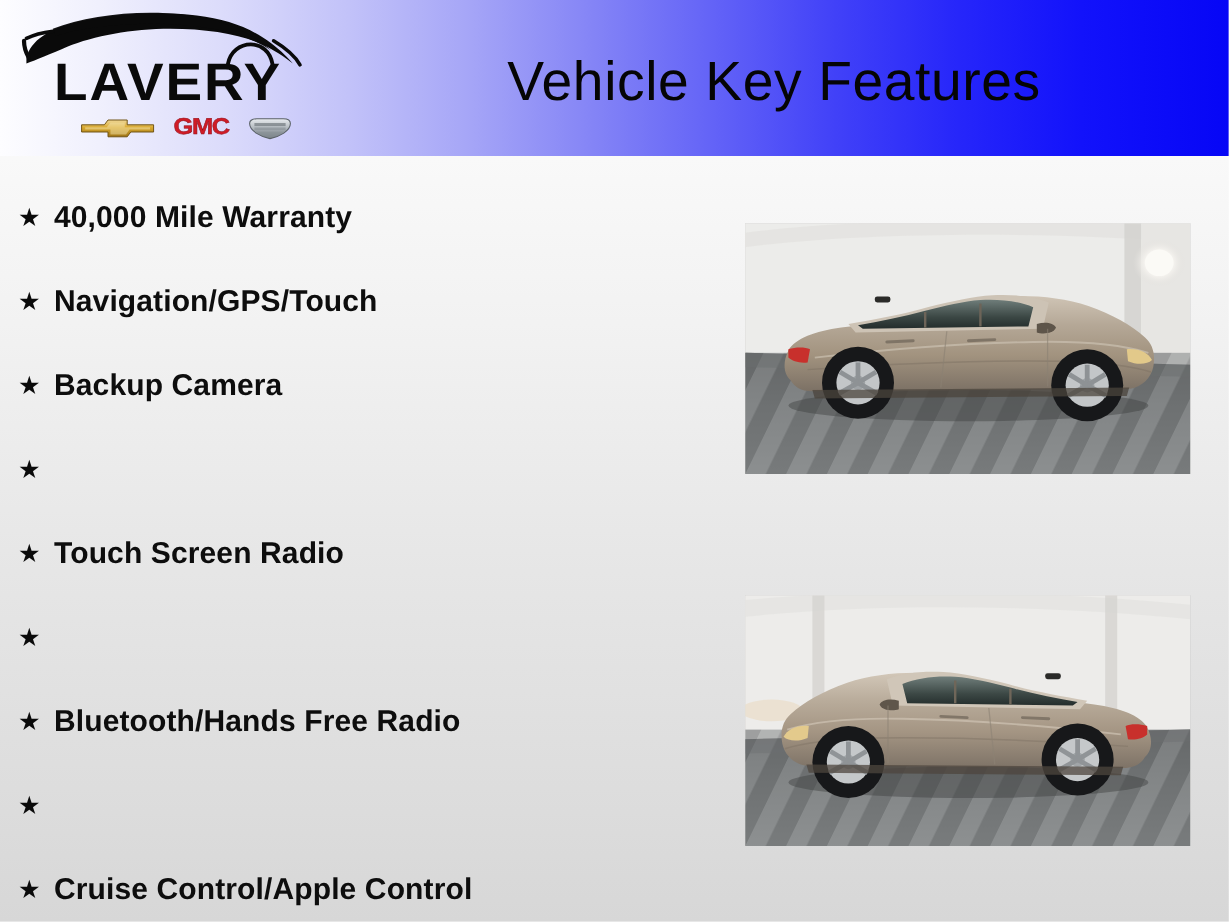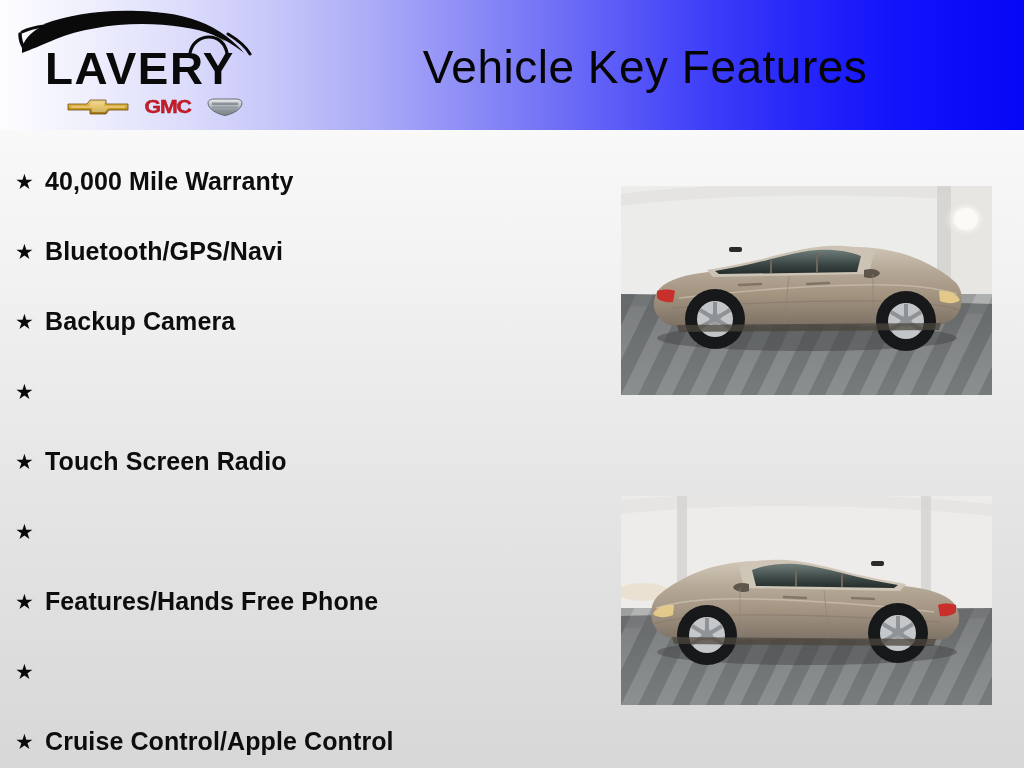--- a/index.html
+++ b/index.html
@@ -207,39 +207,39 @@
   <div class="page-title">Vehicle Key Features</div>
 </div>
 
 <ul class="features">
   <li class="feature-item">
     <span class="feature-star">★</span>
     <span class="feature-text">40,000 Mile Warranty</span>
   </li>
   <li class="feature-item">
     <span class="feature-star">★</span>
-    <span class="feature-text">Bluetooth/GPS/Navi</span>
+    <span class="feature-text">Navigation/GPS/Touch</span>
   </li>
   <li class="feature-item">
     <span class="feature-star">★</span>
     <span class="feature-text">Backup Camera</span>
   </li>
   <li class="feature-item">
     <span class="feature-star">★</span>
   </li>
   <li class="feature-item">
     <span class="feature-star">★</span>
     <span class="feature-text">Touch Screen Radio</span>
   </li>
   <li class="feature-item">
     <span class="feature-star">★</span>
   </li>
   <li class="feature-item">
     <span class="feature-star">★</span>
-    <span class="feature-text">Features/Hands Free Phone</span>
+    <span class="feature-text">Bluetooth/Hands Free Radio</span>
   </li>
   <li class="feature-item">
     <span class="feature-star">★</span>
   </li>
   <li class="feature-item">
     <span class="feature-star">★</span>
     <span class="feature-text">Cruise Control/Apple Control</span>
   </li>
 </ul>
 

